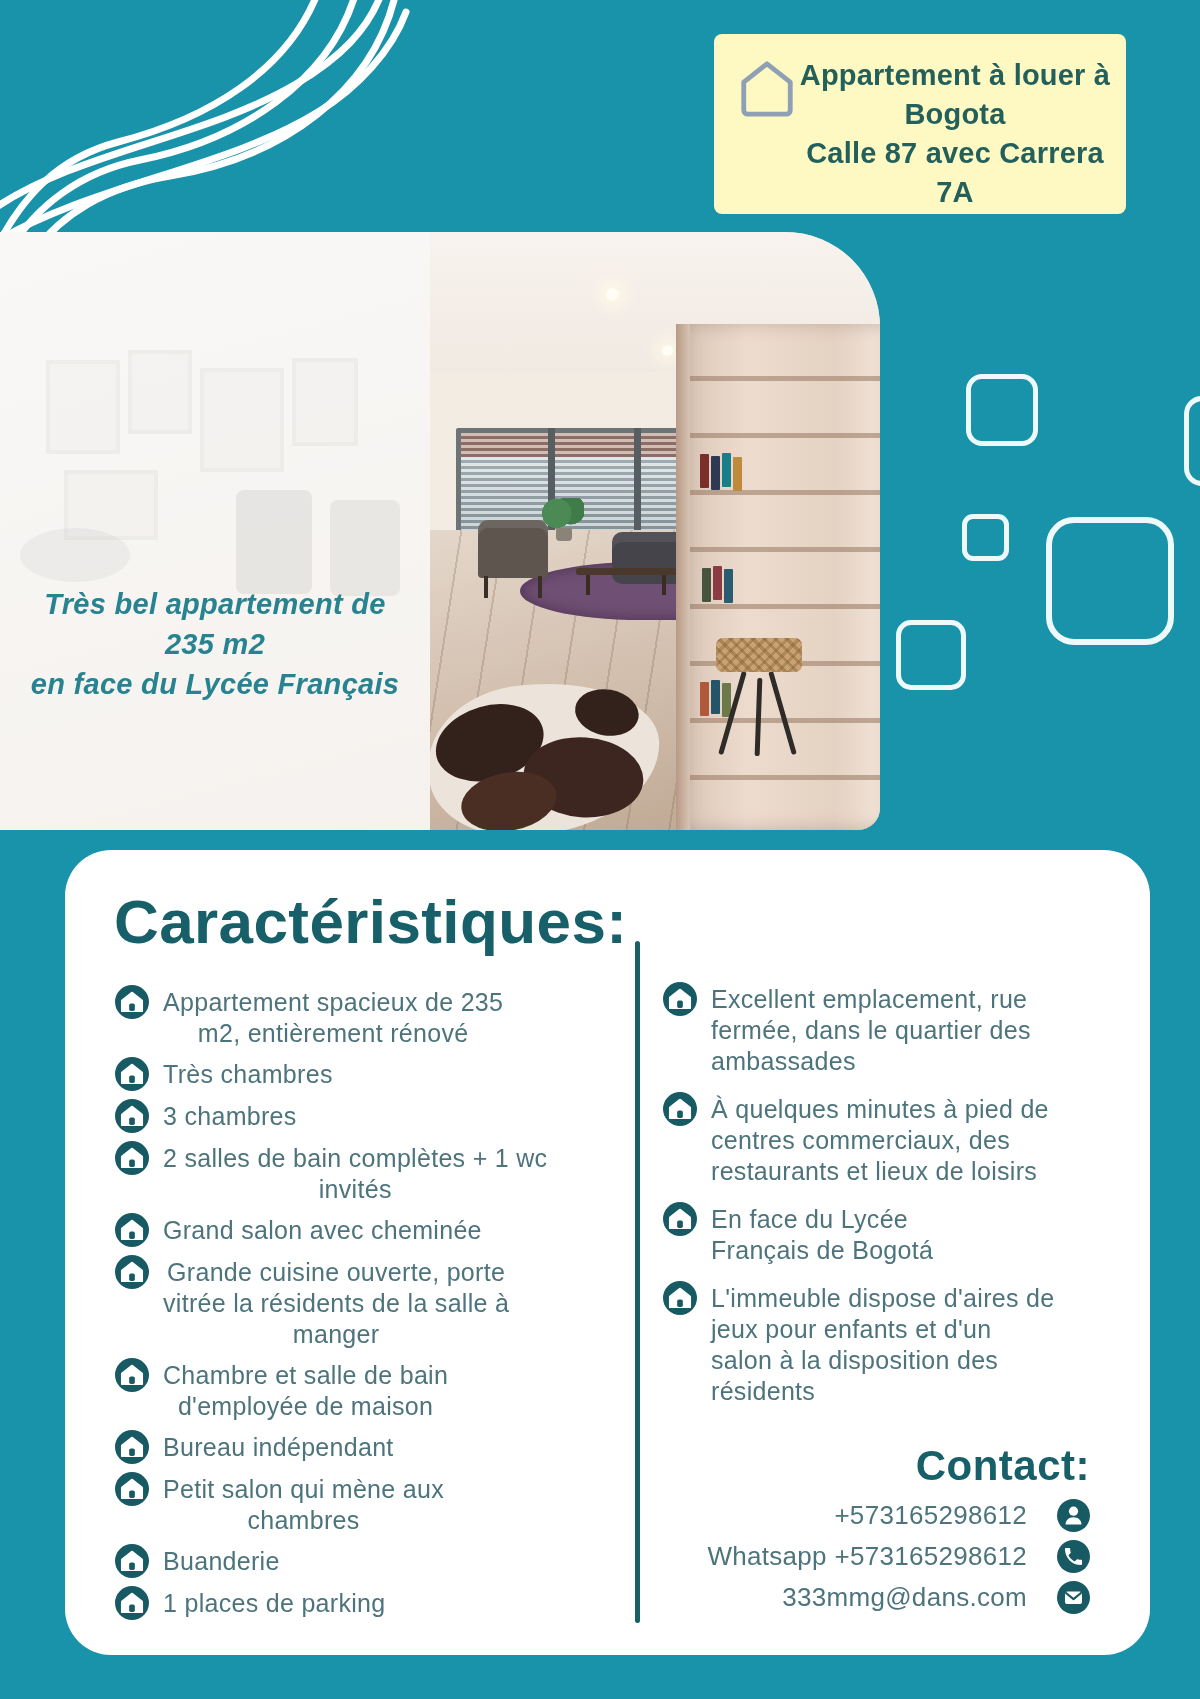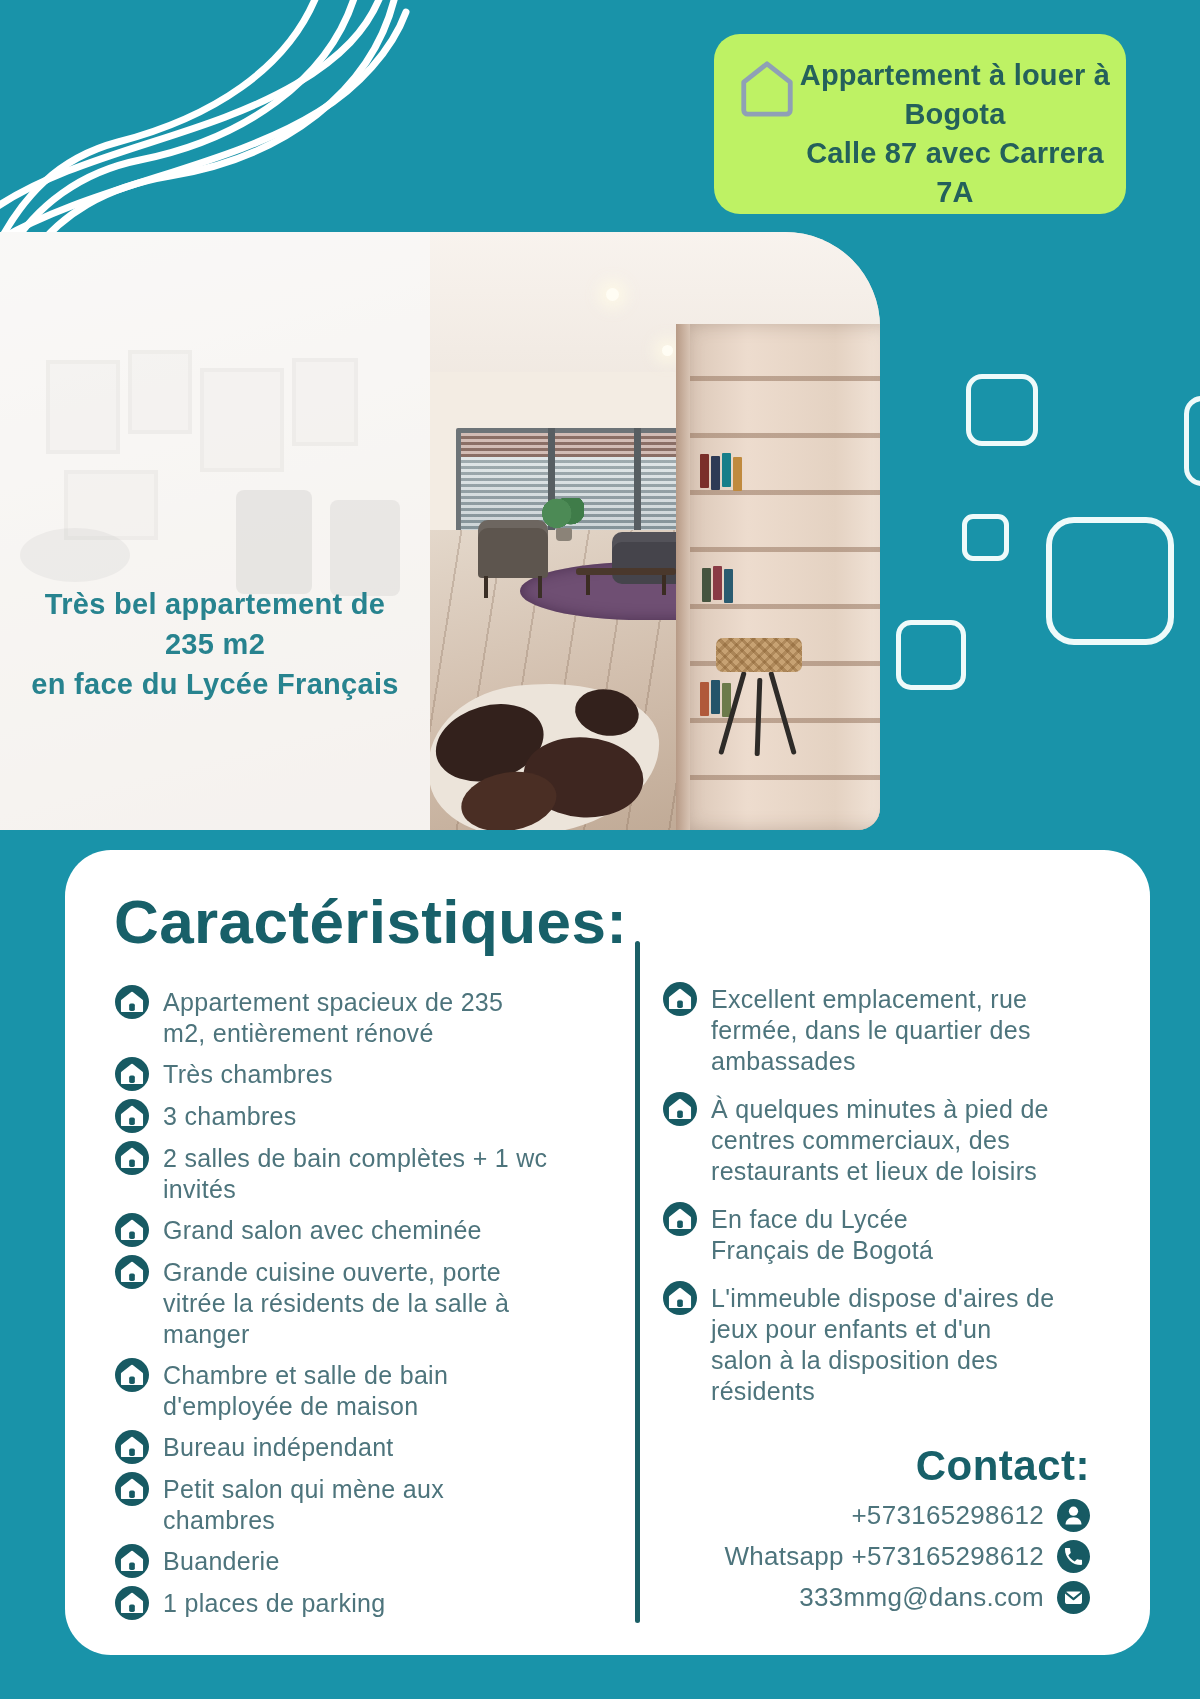--- a/index.html
+++ b/index.html
@@ -7,21 +7,21 @@
     position:relative;width:1200px;height:1699px;overflow:hidden;
     background:#1993a9;
     font-family:"Liberation Sans","DejaVu Sans",sans-serif;
   }
   
   .curves{position:absolute;left:0;top:0;width:440px;height:252px;}
   .curves path{fill:none;stroke:#ffffff;stroke-width:7;stroke-linecap:round;}
   
   .header-card{
     position:absolute;left:714px;top:34px;width:412px;height:180px;
-    background:#bef264;border-radius:26px;
+    background:#fef9c3;border-radius:8px;
   }
   .header-house{position:absolute;left:22px;top:24px;width:62px;height:62px;}
   .header-title{
     position:absolute;left:78px;right:8px;top:22px;
     text-align:center;color:#24605b;font-weight:bold;
     font-size:29px;line-height:39px;letter-spacing:.2px;white-space:pre-line;
   }
   .header-line{display:block;}
   
   .photo{
@@ -109,52 +109,52 @@
   .f3{left:200px;top:136px;width:76px;height:96px;}
   .f4{left:64px;top:238px;width:86px;height:62px;}
   .f5{left:292px;top:126px;width:58px;height:80px;}
   .ov-dark{background:#6f6c68;border-radius:8px;}
   .d1{left:236px;top:258px;width:76px;height:104px;opacity:.34;}
   .d2{left:330px;top:268px;width:70px;height:96px;opacity:.30;}
   .d3{left:20px;top:296px;width:110px;height:54px;opacity:.22;border-radius:50%;}
   .ov-veil{left:0;top:0;width:430px;height:598px;background:rgba(255,255,255,.62);}
   .overlay-caption{
     position:absolute;left:10px;top:352px;width:410px;text-align:center;
-    color:#27838f;font-weight:bold;font-size:29px;line-height:40px;letter-spacing:.3px;
+    color:#27838f;font-weight:bold;font-size:29px;line-height:40px;letter-spacing:.3px;font-style:italic;
   }
   
   .sq{position:absolute;border:5px solid #eefafa;background:transparent;}
   .sq1{left:966px;top:374px;width:62px;height:62px;border-radius:16px;}
   .sq2{left:962px;top:514px;width:37px;height:37px;border-radius:11px;}
   .sq3{left:1046px;top:517px;width:116px;height:116px;border-radius:28px;border-width:6px;}
   .sq4{left:896px;top:620px;width:60px;height:60px;border-radius:15px;}
   .sq5{left:1184px;top:396px;width:76px;height:80px;border-radius:18px;}
   
   .features-card{
     position:absolute;left:65px;top:850px;width:1085px;height:805px;
     background:#ffffff;border-radius:46px;
   }
   .features-heading{
     position:absolute;left:49px;top:36px;
     color:#186069;font-size:62px;font-weight:bold;letter-spacing:.4px;
   }
   .divider{position:absolute;left:570px;top:91px;width:5px;height:682px;background:#1b5f66;border-radius:3px;}
   .col{position:absolute;display:flex;flex-direction:column;}
-  .col-left{left:50px;top:136px;width:482px;gap:9px;}
+  .col-left{left:50px;top:136px;width:482px;gap:9px;text-align:center;}
   .col-right{left:598px;top:133px;width:462px;gap:16px;}
   .feat{display:flex;align-items:flex-start;}
   .bullet{flex:none;width:34px;height:34px;margin-top:-1px;}
   .feat-text{
     margin-left:14px;margin-top:1px;color:#4d747c;font-size:25px;line-height:31px;
     letter-spacing:.3px;white-space:pre-line;
   }
   
   .contact{position:absolute;right:60px;top:592px;text-align:right;}
   .contact-heading{color:#186069;font-size:42px;font-weight:bold;letter-spacing:.5px;margin-bottom:9px;}
-  .contact-row{display:flex;justify-content:flex-end;align-items:center;gap:13px;margin:8px 0;}
+  .contact-row{display:flex;justify-content:flex-end;align-items:center;gap:30px;margin:8px 0;}
   .contact-text{color:#4d747c;font-size:26px;letter-spacing:.3px;}
   .cicon{flex:none;width:33px;height:33px;}
   .hidden-defs{position:absolute;width:0;height:0;overflow:hidden;}
 </style>
 </head>
 <body>
 
 <svg class="hidden-defs" xmlns="http://www.w3.org/2000/svg">
   <defs>
     <g id="ic-house-circle">

